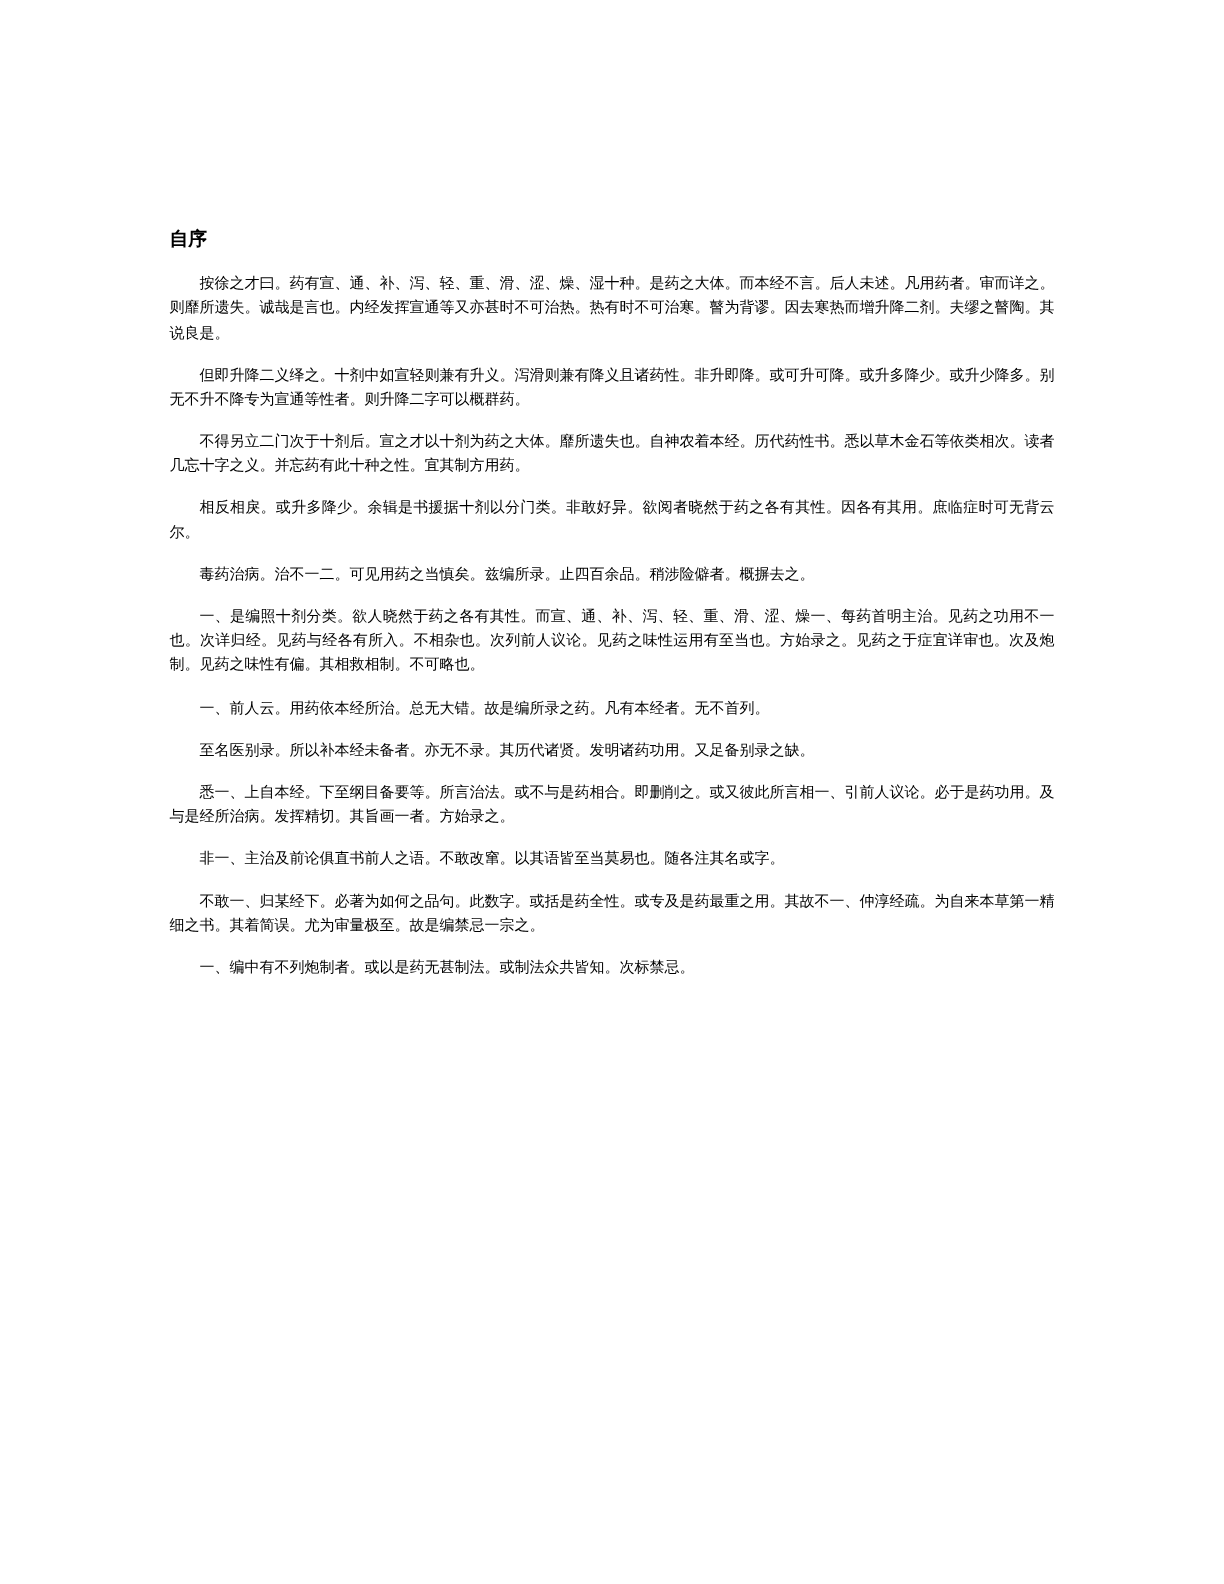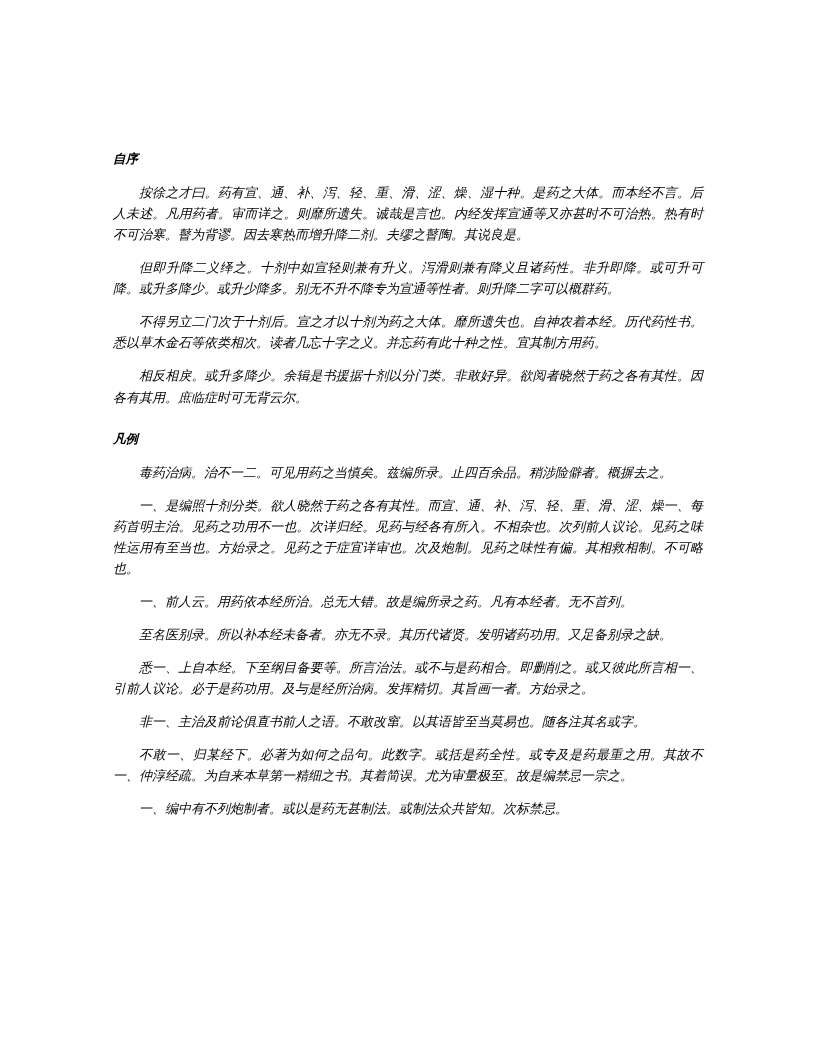--- a/index.html
+++ b/index.html
@@ -11,53 +11,51 @@
     width: 816px;
     height: 1056px;
     font-family: "DejaVu Sans", "Liberation Sans", sans-serif;
     color: #000000;
   }
   .page {
     box-sizing: border-box;
     width: 816px;
     height: 1056px;
     padding: 150px 113px 60px 113px;
-    font-style: italic;
   }
   .section-heading {
     font-size: 12.5px;
     line-height: 1.45;
     margin: 0 0 14px 0;
     text-align: left;
   }
   .section-heading.spaced-top {
     margin-top: 22px;
   }
   p.body-text {
-    font-size: 13px;
+    font-size: 10px;
     line-height: 1.62;
     margin: 0 0 12px 0;
     text-indent: 2em;
     text-align: justify;
     text-justify: inter-ideograph;
   }
 </style>
 </head>
 <body>
 
 <div class="page">
 
   <h2 class="section-heading">自序</h2>
 
   <p class="body-text">按徐之才曰。药有宣、通、补、泻、轻、重、滑、涩、燥、湿十种。是药之大体。而本经不言。后人未述。凡用药者。审而详之。则靡所遗失。诚哉是言也。内经发挥宣通等又亦甚时不可治热。热有时不可治寒。瞽为背谬。因去寒热而增升降二剂。夫缪之瞽陶。其说良是。</p>
   <p class="body-text">但即升降二义绎之。十剂中如宣轻则兼有升义。泻滑则兼有降义且诸药性。非升即降。或可升可降。或升多降少。或升少降多。别无不升不降专为宣通等性者。则升降二字可以概群药。</p>
   <p class="body-text">不得另立二门次于十剂后。宣之才以十剂为药之大体。靡所遗失也。自神农着本经。历代药性书。悉以草木金石等依类相次。读者几忘十字之义。并忘药有此十种之性。宜其制方用药。</p>
   <p class="body-text">相反相戾。或升多降少。余辑是书援据十剂以分门类。非敢好异。欲阅者晓然于药之各有其性。因各有其用。庶临症时可无背云尔。</p>
 
-  <h2 class="section-heading spaced-top">凡例</h2>
 
   <p class="body-text">毒药治病。治不一二。可见用药之当慎矣。兹编所录。止四百余品。稍涉险僻者。概摒去之。</p>
   <p class="body-text">一、是编照十剂分类。欲人晓然于药之各有其性。而宣、通、补、泻、轻、重、滑、涩、燥一、每药首明主治。见药之功用不一也。次详归经。见药与经各有所入。不相杂也。次列前人议论。见药之味性运用有至当也。方始录之。见药之于症宜详审也。次及炮制。见药之味性有偏。其相救相制。不可略也。</p>
   <p class="body-text">一、前人云。用药依本经所治。总无大错。故是编所录之药。凡有本经者。无不首列。</p>
   <p class="body-text">至名医别录。所以补本经未备者。亦无不录。其历代诸贤。发明诸药功用。又足备别录之缺。</p>
   <p class="body-text">悉一、上自本经。下至纲目备要等。所言治法。或不与是药相合。即删削之。或又彼此所言相一、引前人议论。必于是药功用。及与是经所治病。发挥精切。其旨画一者。方始录之。</p>
   <p class="body-text">非一、主治及前论俱直书前人之语。不敢改窜。以其语皆至当莫易也。随各注其名或字。</p>
   <p class="body-text">不敢一、归某经下。必著为如何之品句。此数字。或括是药全性。或专及是药最重之用。其故不一、仲淳经疏。为自来本草第一精细之书。其着简误。尤为审量极至。故是编禁忌一宗之。</p>
   <p class="body-text">一、编中有不列炮制者。或以是药无甚制法。或制法众共皆知。次标禁忌。</p>
 

